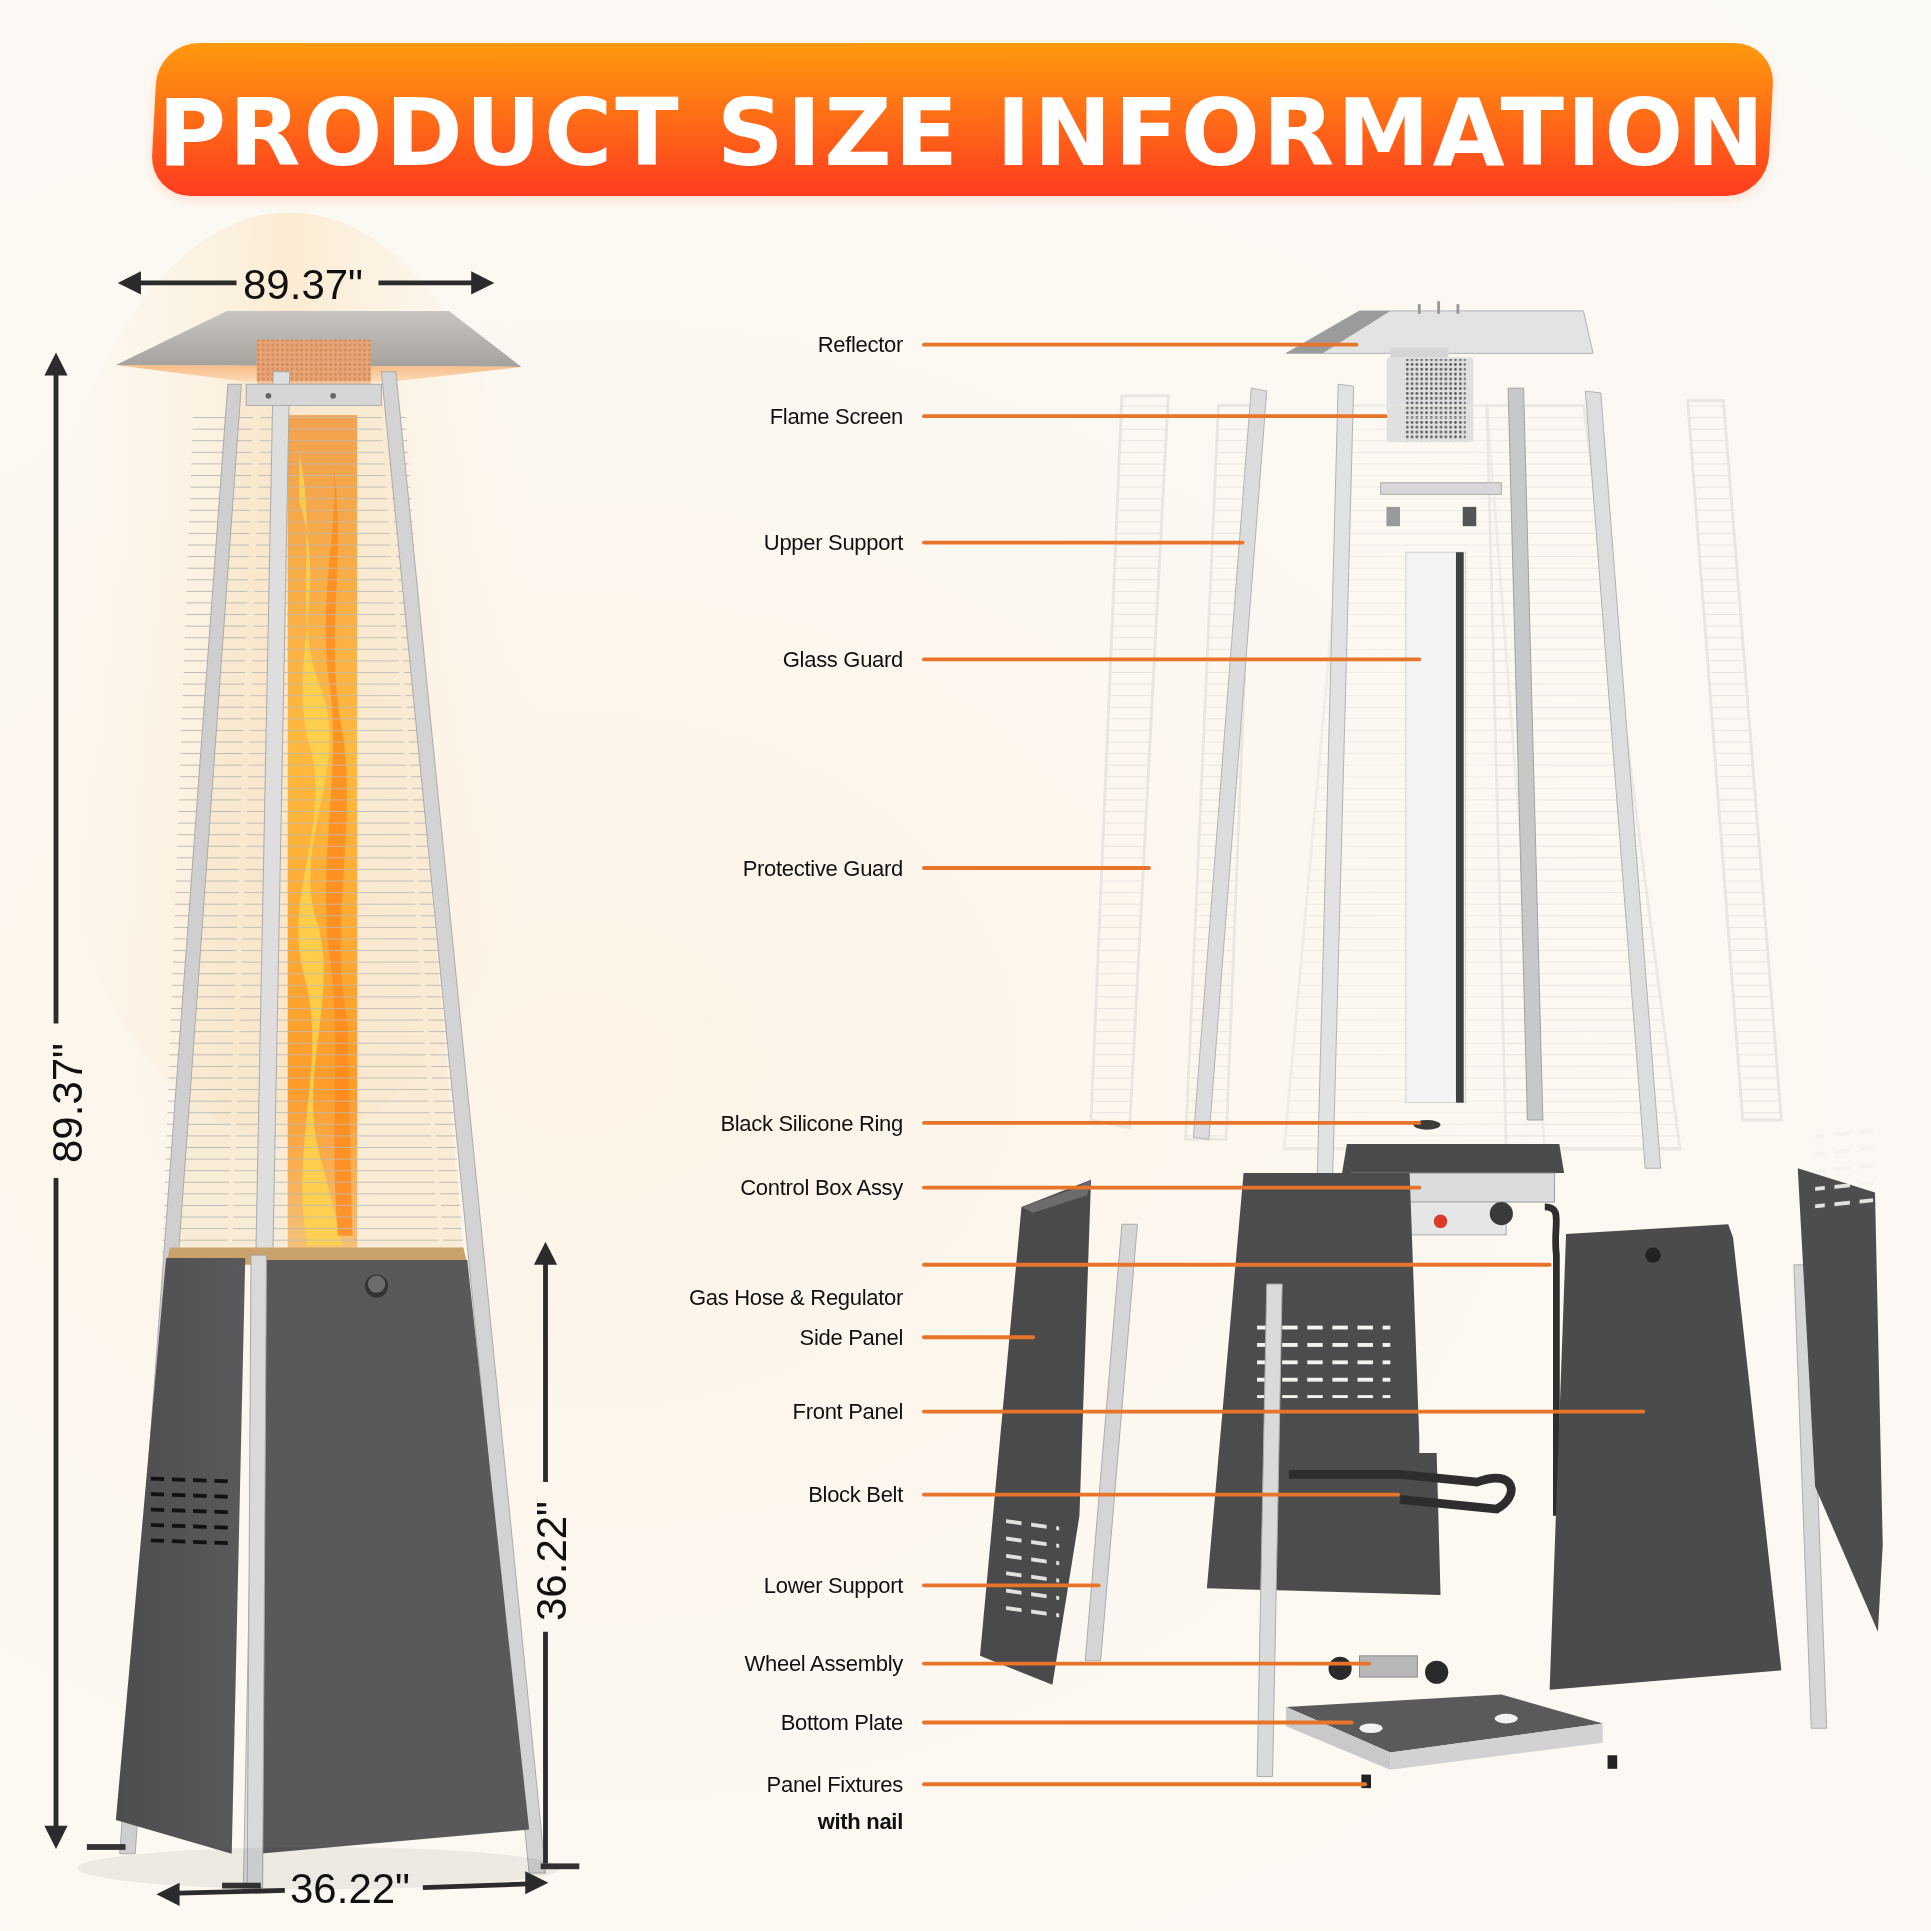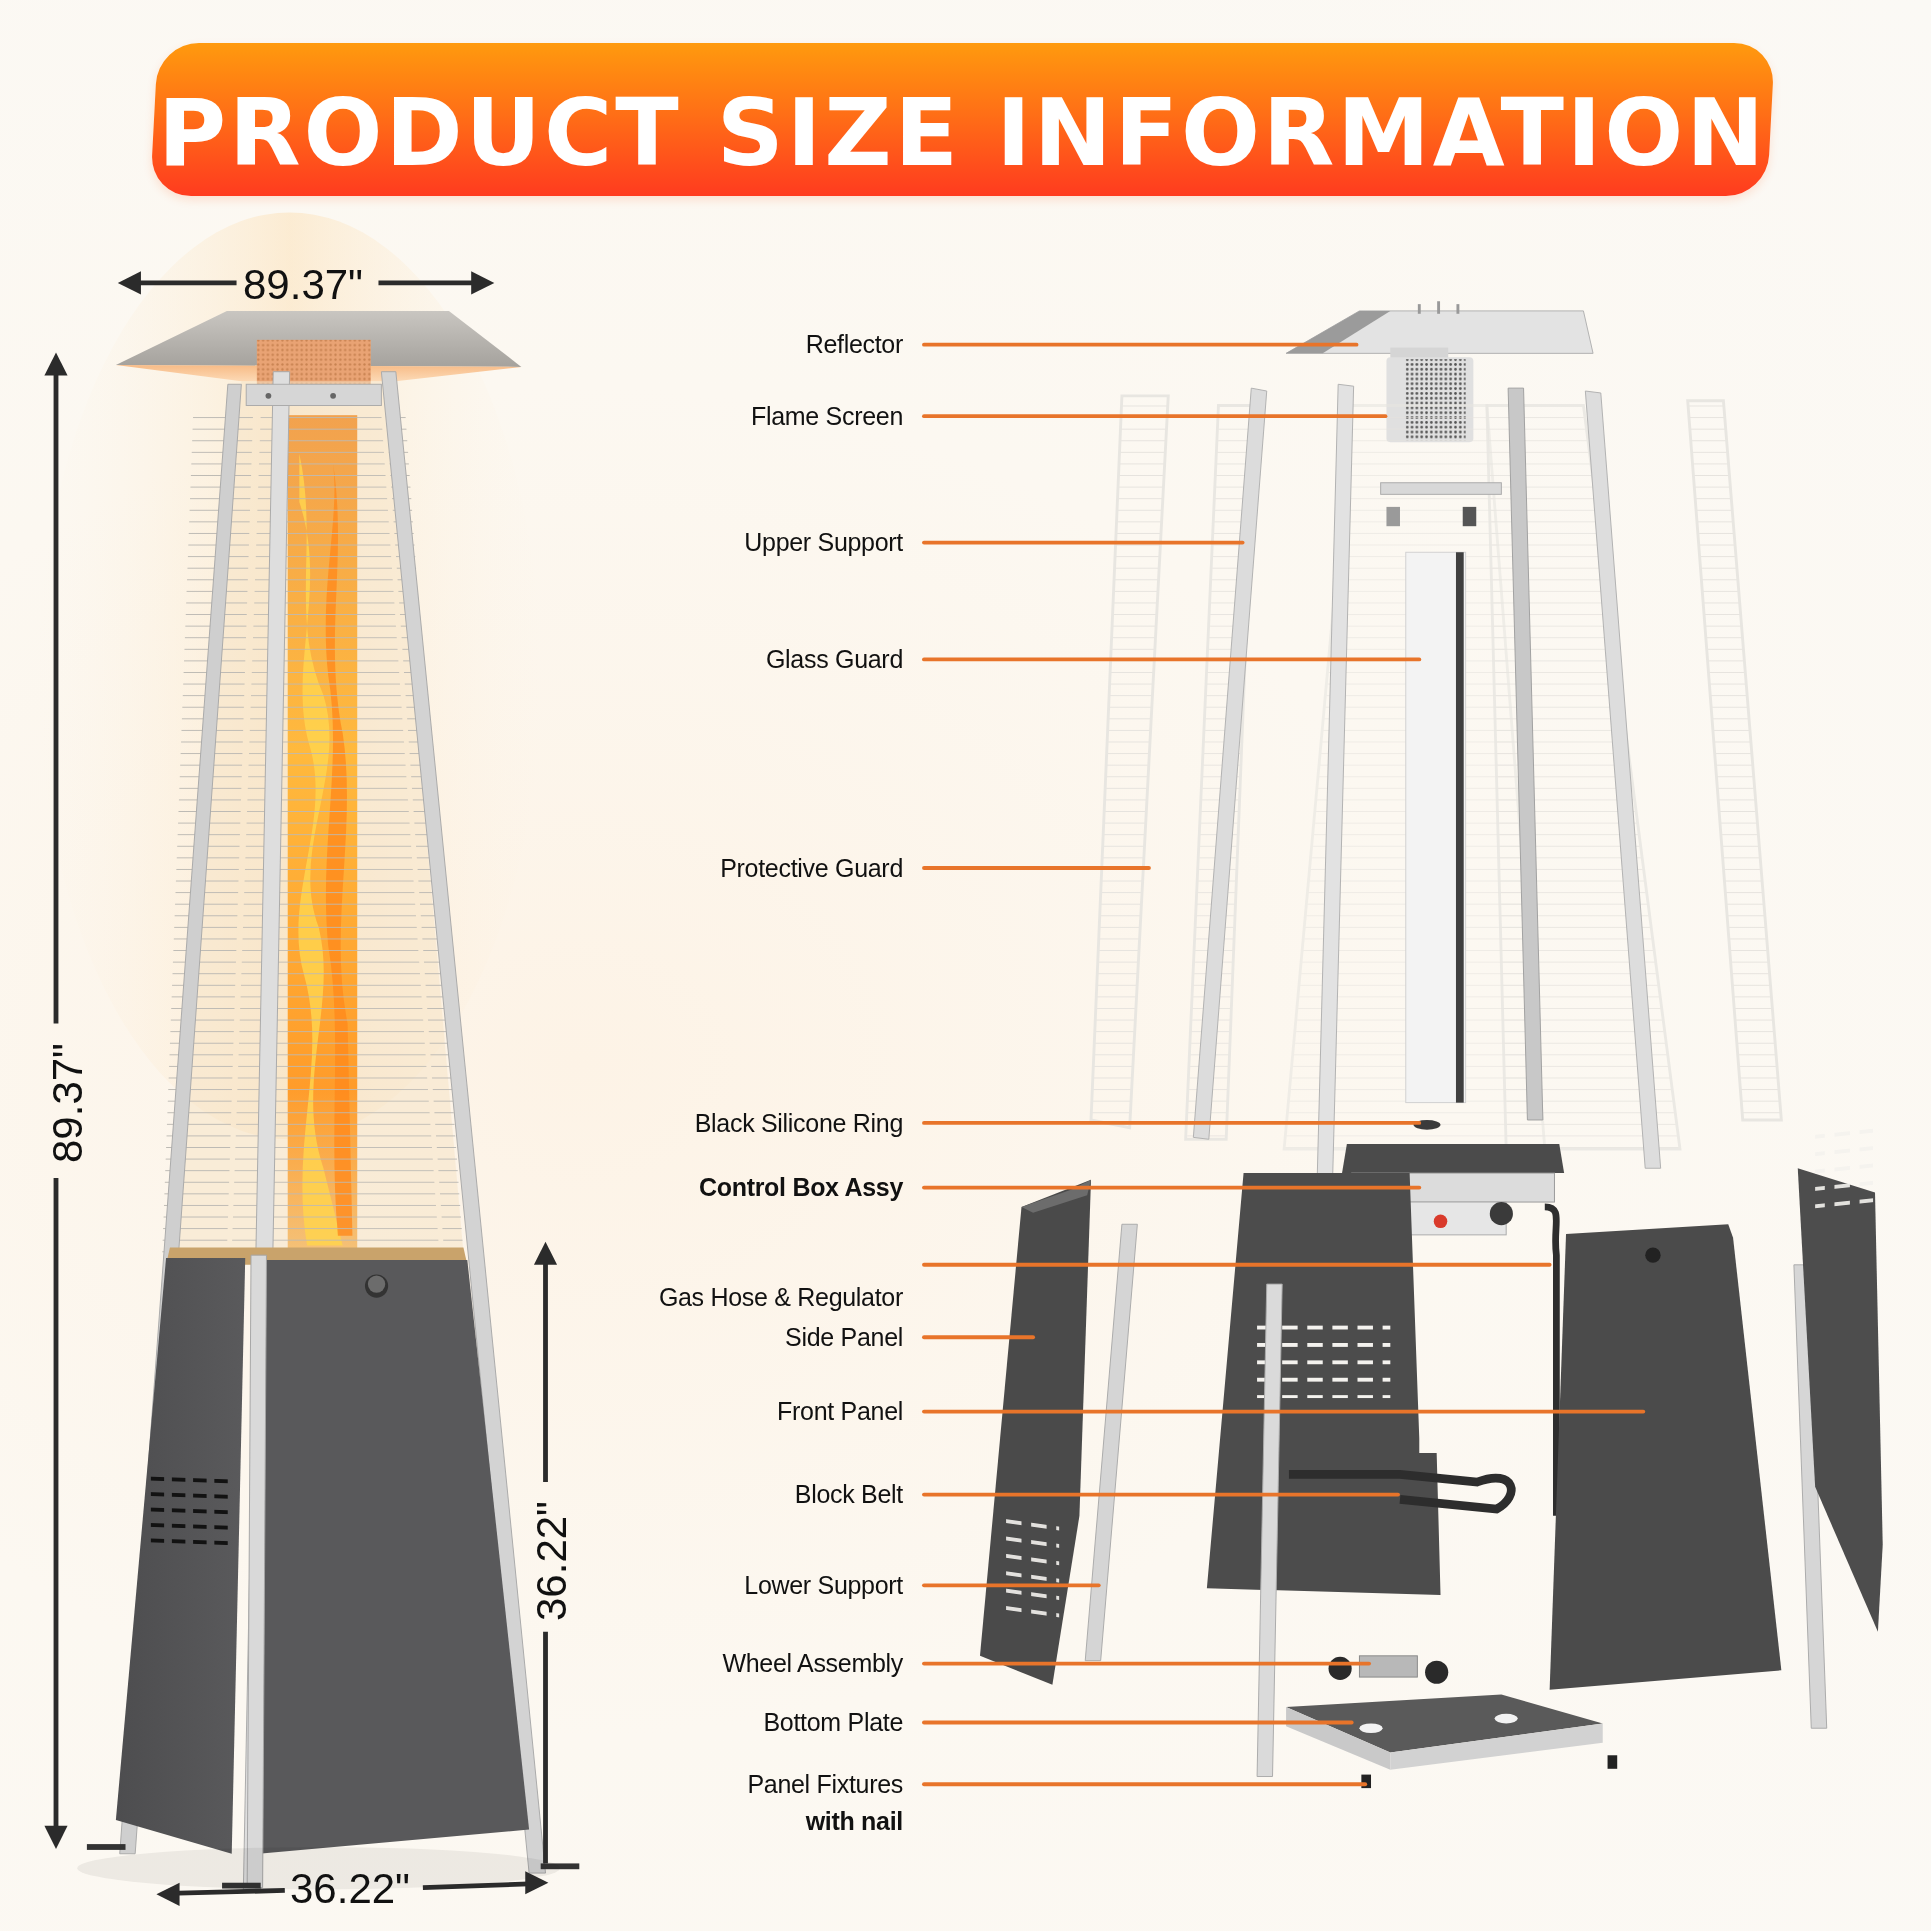--- a/index.html
+++ b/index.html
@@ -28,21 +28,21 @@
     }
     
     .dim-text {
       position: absolute; color: #111; font-size: 42px;
       font-family: "Liberation Sans", sans-serif; white-space: nowrap;
     }
     svg.overlay { position: absolute; left: 0; top: 0; }
     
     .callout-label {
       position: absolute; right: 1028px; text-align: right;
-      font-size: 25px; color: #111; line-height: 39px; white-space: nowrap;
+      font-size: 22px; color: #111; line-height: 39px; white-space: nowrap;
       font-family: "Liberation Sans", sans-serif;
       letter-spacing: -0.3px;
     }
   </style>
 </head>
 <body>
 
 <div id="stage">
 
   <div class="banner"></div>
@@ -256,21 +256,21 @@
       <line x1="957" y1="1848" x2="1414" y2="1848"></line>
     </g>
   </svg>
 
   <div class="callout-label" style="top:325px;">Reflector</div>
   <div class="callout-label" style="top:397px;">Flame Screen</div>
   <div class="callout-label" style="top:523px;">Upper Support</div>
   <div class="callout-label" style="top:640px;">Glass Guard</div>
   <div class="callout-label" style="top:849px;margin-left:12px;">Protective Guard</div>
   <div class="callout-label" style="top:1104px;">Black Silicone Ring</div>
-  <div class="callout-label" style="top:1168px;font-weight:bold;">Control Box Assy</div>
+  <div class="callout-label" style="top:1168px;">Control Box Assy</div>
   <div class="callout-label" style="top:1246px;margin-top:32px;">Gas Hose &amp; Regulator</div>
   <div class="callout-label" style="top:1318px;">Side Panel</div>
   <div class="callout-label" style="top:1392px;">Front Panel</div>
   <div class="callout-label" style="top:1475px;">Block Belt</div>
   <div class="callout-label" style="top:1566px;">Lower Support</div>
   <div class="callout-label" style="top:1644px;">Wheel Assembly</div>
   <div class="callout-label" style="top:1703px;">Bottom Plate</div>
   <div class="callout-label" style="top:1765px;">Panel Fixtures</div>
   <div class="callout-label" style="top:1802px;font-weight:bold;">with nail</div>
 

